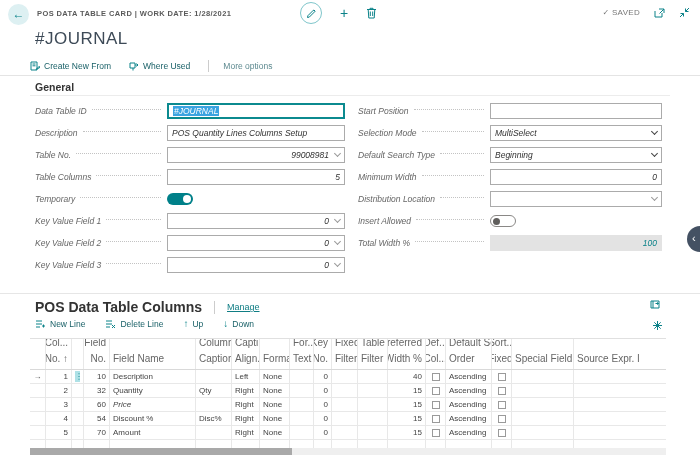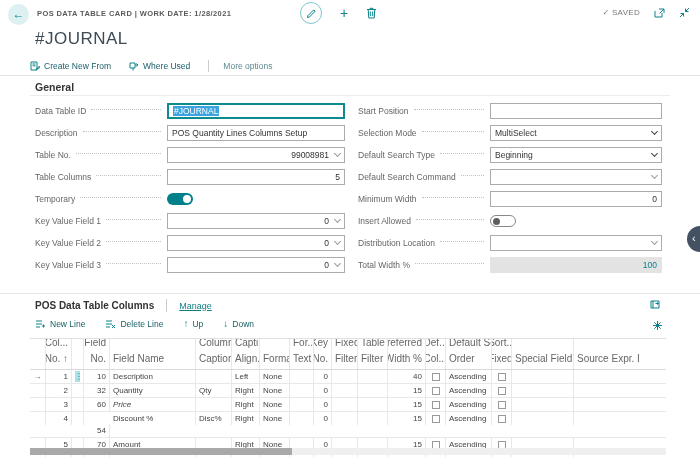--- a/index.html
+++ b/index.html
@@ -23,21 +23,21 @@
   .page-title { position:absolute; left:35px; top:29px; font-size:17px; color:#3d4a57; letter-spacing:.5px; }
   
   .actionbar { position:absolute; left:30px; top:58px; width:640px; height:16px; display:flex; align-items:center; }
   .action-item { display:flex; align-items:center; gap:4px; font-size:8.5px; color:#175f66; margin-right:18px; cursor:pointer; }
   .action-sep { width:1px; height:12px; background:#ccc; margin:0 14px 0 0; }
   .more-options { font-size:8.5px; color:#5e8a90; cursor:pointer; }
   .actionbar-rule { position:absolute; left:0; top:75px; width:700px; height:1px; background:#e4e4e4; }
   
   .section-heading { position:absolute; left:35px; top:81px; font-size:10.5px; font-weight:bold; color:#333; }
   .general-rule { position:absolute; left:30px; top:95px; width:640px; height:1px; background:#ececec; }
-  .form-col { position:absolute; top:100px; }
+  .form-col { position:absolute; top:100px;font-style:italic; }
   .form-col.left { left:35px; width:310px; }
   .form-col.right { left:358px; width:304px; }
   .field-row { display:flex; align-items:center; height:22px; }
   .field-label { font-size:8.5px; color:#666; white-space:nowrap; }
   .leader { flex:1; border-bottom:1px dotted #c3c3c3; margin:0 6px 3px 5px; min-width:6px; }
   .ctrl { width:178px; flex:none; }
   .form-col.right .ctrl { width:172px; }
   .input { position:relative; height:16px; border:1px solid #ababab; background:#fff; display:flex;
     align-items:center; padding:0 4px; font-size:8.5px; color:#333; }
   .input.focused { border:2px solid #0b8a8f; }
@@ -51,21 +51,21 @@
   .input.readonly { background:#e3e3e3; border-color:#e3e3e3; }
   .input.readonly .v-right { color:#0b8289; }
   .toggle { width:26px; height:12px; border-radius:7px; position:relative; cursor:pointer; }
   .toggle.on { background:#008089; }
   .toggle.on .knob { position:absolute; right:2px; top:2px; width:8px; height:8px; border-radius:50%; background:#fff; }
   .toggle.off { background:#fff; border:1px solid #8a8886; }
   .toggle.off .knob { position:absolute; left:2px; top:1.5px; width:7px; height:7px; border-radius:50%; background:#605e5c; }
   
   .part-rule { position:absolute; left:0; top:293px; width:700px; height:1px; background:#e6e6e6; }
   .part-header { position:absolute; left:35px; top:299px; display:flex; align-items:center; }
-  .part-title { font-size:10px; font-weight:bold; color:#333; }
+  .part-title { font-size:14px; font-weight:bold; color:#333; }
   .part-vsep { width:1px; height:13px; background:#ccc; margin:0 12px; }
   .manage-link { font-size:9px; color:#0f7d84; text-decoration:underline; cursor:pointer; }
   .part-expand { position:absolute; left:650px; top:299px; }
   .part-toolbar { position:absolute; left:35px; top:318px; display:flex; align-items:center; gap:20px; }
   .pt-item { display:flex; align-items:center; gap:4px; font-size:8.5px; color:#175f66; cursor:pointer; }
   .arrow-glyph { color:#0b8289; font-weight:bold; font-size:10px; }
   .customize { position:absolute; left:652px; top:320px; }
   
   .grid { position:absolute; left:30px; top:338px; width:636px; border-top:1px solid #e0e0e0; }
   .g-row { display:flex; border-bottom:1px solid #e8e8e8; }
@@ -249,54 +249,44 @@
         <span class="field-label">Default Search Type</span>
         <span class="leader"></span>
         <div class="ctrl">
           <div class="input">
             <span class="v-left">Beginning</span>
             <span class="chev dark" style="margin-left: auto;"></span>
           </div>
         </div>
       </div>
       <div class="field-row">
-        <span class="field-label">Default Search Command</span>
+        <span class="field-label">Minimum Width</span>
+        <span class="leader"></span>
+        <div class="ctrl">
+          <div class="input">
+            <span class="v-right">0</span>
+          </div>
+        </div>
+      </div>
+      <div class="field-row">
+        <span class="field-label">Distribution Location</span>
         <span class="leader"></span>
         <div class="ctrl">
           <div class="input">
             <span class="v-right"></span>
             <span class="chev chev-sp"></span>
           </div>
         </div>
       </div>
       <div class="field-row">
-        <span class="field-label">Minimum Width</span>
-        <span class="leader"></span>
-        <div class="ctrl">
-          <div class="input">
-            <span class="v-right">0</span>
-          </div>
-        </div>
-      </div>
-      <div class="field-row">
         <span class="field-label">Insert Allowed</span>
         <span class="leader"></span>
         <div class="ctrl">
           <div class="toggle off">
             <div class="knob"></div>
-          </div>
-        </div>
-      </div>
-      <div class="field-row">
-        <span class="field-label">Distribution Location</span>
-        <span class="leader"></span>
-        <div class="ctrl">
-          <div class="input">
-            <span class="v-right"></span>
-            <span class="chev chev-sp"></span>
           </div>
         </div>
       </div>
       <div class="field-row">
         <span class="field-label">Total Width %</span>
         <span class="leader"></span>
         <div class="ctrl">
           <div class="input readonly">
             <span class="v-right">100</span>
           </div>
@@ -477,21 +467,21 @@
         <div class="gc al-c" style="width: 20px;">
           <span class="cbox"></span>
         </div>
         <div class="gc" style="width: 62px;"></div>
         <div class="gc flexfill" style="width: auto;"></div>
       </div>
       <div class="g-row body">
         <div class="gc al-c" style="width: 16px;"></div>
         <div class="gc al-r" style="width: 26px;">4</div>
         <div class="gc al-c" style="width: 12px;"></div>
-        <div class="gc al-r" style="width: 26px; margin-top: 12px;">54</div>
+        <div class="gc al-r" style="width: 26px;">54</div>
         <div class="gc" style="width: 86px;">Discount %</div>
         <div class="gc" style="width: 36px;">Disc%</div>
         <div class="gc" style="width: 28px;">Right</div>
         <div class="gc" style="width: 30px;">None</div>
         <div class="gc" style="width: 24px;"></div>
         <div class="gc al-r" style="width: 18px;">0</div>
         <div class="gc" style="width: 26px;"></div>
         <div class="gc" style="width: 30px;"></div>
         <div class="gc al-r" style="width: 38px;">15</div>
         <div class="gc al-c" style="width: 20px;">

